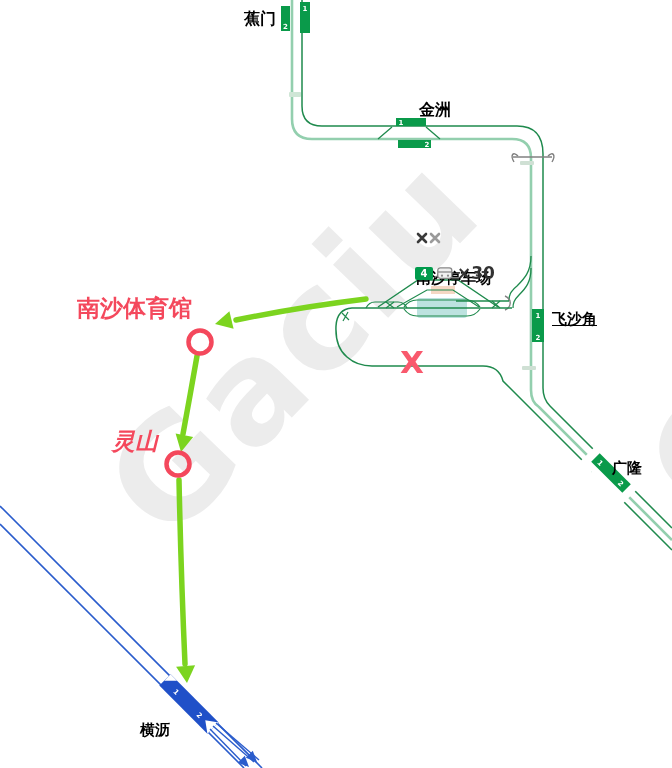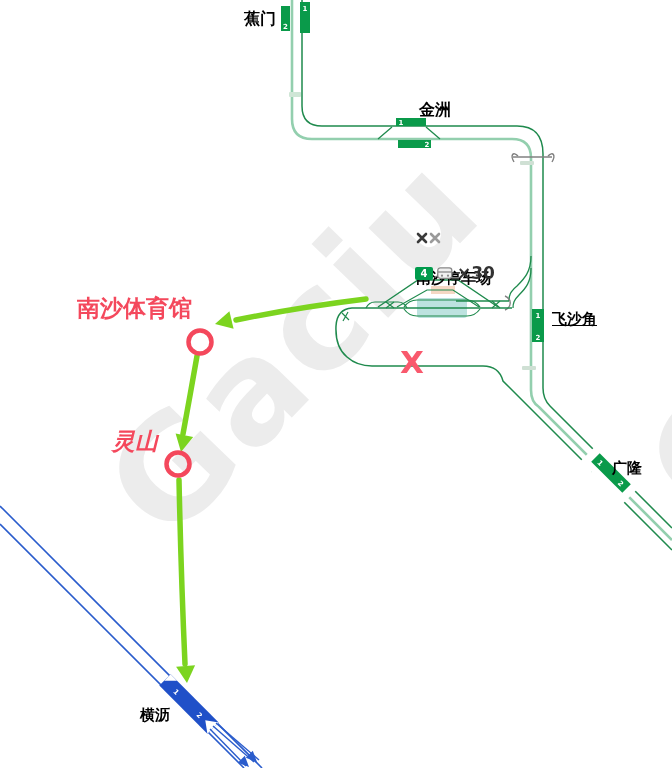--- a/index.html
+++ b/index.html
@@ -125,21 +125,21 @@
   </svg>
 
   <div class="micro" style="left:289px;top:92px;width:12px;height:5px;background:#cfe6d6;"></div>
   <div class="micro" style="left:520px;top:161px;width:14px;height:4px;background:#cfe0d4;"></div>
   <div class="micro" style="left:522px;top:366px;width:14px;height:4px;background:#cfe0d4;"></div>
 
   <div class="lbl" style="left:244px;top:10px;">蕉门</div>
   <div class="lbl" style="left:391px;top:101px;margin-left:28px;">金洲</div>
   <div class="lbl small" style="left:552px;top:311px;text-decoration:underline;">飞沙角</div>
   <div class="lbl small" style="left:612px;top:460px;">广隆</div>
-  <div class="lbl small" style="left:140px;top:707px;">横沥</div>
+  <div class="lbl small" style="left:140px;top:722px;">横沥</div>
 
   <div class="lbl small" style="left:416px;top:244px;margin-top:26px;">南沙停车场</div>
   <div class="badge-row">
     <span class="line-badge">4</span>
     <svg width="16" height="13" viewBox="0 0 16 13">
       <rect x="0.8" y="0.8" width="14" height="10.5" rx="2.5" fill="#f0f0f0" stroke="#888" stroke-width="1.3"></rect>
       <line x1="1" y1="5" x2="15" y2="5" stroke="#888" stroke-width="1.3"></line>
       <circle cx="5" cy="8.7" r="1.1" fill="#888"></circle>
       <circle cx="11" cy="8.7" r="1.1" fill="#888"></circle>
     </svg>

